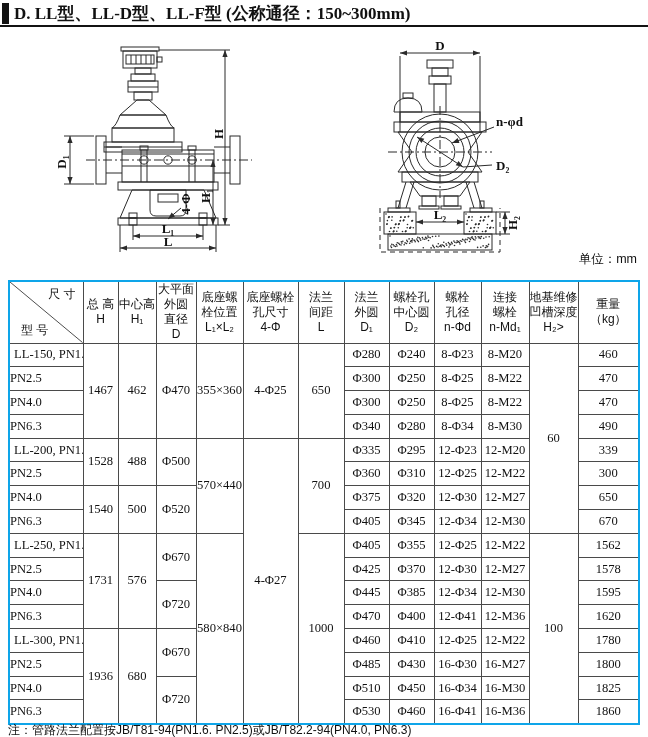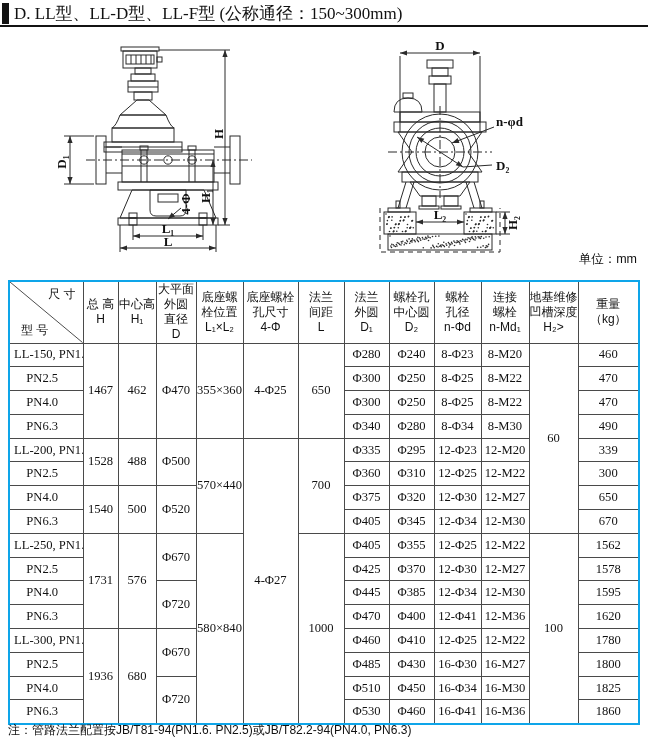--- a/index.html
+++ b/index.html
@@ -1,36 +1,36 @@
 <!DOCTYPE html>
 <html><head>
 <meta charset="utf-8">
 <style>
   html,body{margin:0;padding:0}
   body{width:648px;height:737px;background:#fff;color:#111;position:relative;
        font-family:"Liberation Serif","DejaVu Serif",serif;overflow:hidden}
   .section-marker{position:absolute;left:2px;top:3px;width:7px;height:21px;background:#131313}
-  .page-title{position:absolute;left:14px;top:2px;font-size:17px;font-weight:normal;white-space:nowrap}
+  .page-title{position:absolute;left:14px;top:2px;font-size:17px;font-weight:bold;white-space:nowrap}
   .title-rule{position:absolute;left:0;top:25px;width:648px;height:2px;background:#131313}
   .drawings{position:absolute;left:0;top:0}
   .drawings line,.drawings rect,.drawings path,.drawings polygon,.drawings circle,.drawings polyline{
        stroke:#2b2b2b;stroke-width:1;fill:none}
   .drawings .fill{fill:#2b2b2b;stroke:none}
   .drawings text{fill:#111;stroke:none;font:bold 13px "Liberation Serif","DejaVu Serif",serif}
   .cl{stroke-dasharray:9 3 2 3;stroke-width:0.8}
   .dash{stroke-dasharray:5 4}
   .unit-label{position:absolute;top:251px;right:11px;font:12.5px "Liberation Sans","DejaVu Sans",sans-serif}
   table{position:absolute;left:8px;top:280px;border-collapse:collapse;table-layout:fixed;width:632px;
         border:2px solid #0ea5e9}
   td,th{border:1px solid #4a4a4a;padding:0;text-align:center;vertical-align:middle;overflow:hidden}
   thead tr{height:62px}
   thead th{font:12px "Liberation Sans","DejaVu Sans",sans-serif;font-weight:500;line-height:1.25}
   tbody td{font:12.6px "Liberation Serif","DejaVu Serif",serif;height:22.8px;white-space:nowrap}
   td.al{text-align:left;padding-left:4px}
-  td.ar{text-align:center;padding-right:8px}
+  td.ar{text-align:left;padding-right:8px}
   th.corner{position:relative}
   th.corner svg{position:absolute;left:0;top:0;width:100%;height:100%}
   th.corner svg line{stroke:#4a4a4a;stroke-width:1}
   .corner-top{position:absolute;top:5px;right:7px}
   .corner-bottom{position:absolute;bottom:5px;left:11px}
   .footnote{position:absolute;left:8px;top:722px;font:12px "Liberation Sans","DejaVu Sans",sans-serif;
             font-weight:500;white-space:nowrap}
 </style>
 </head>
 <body>

